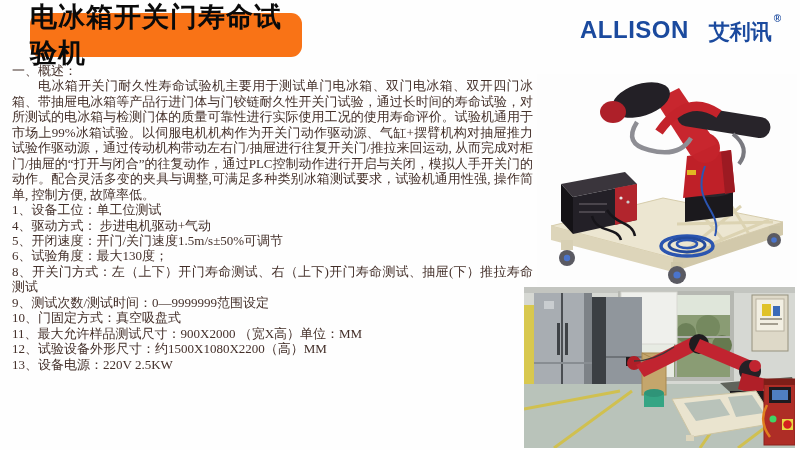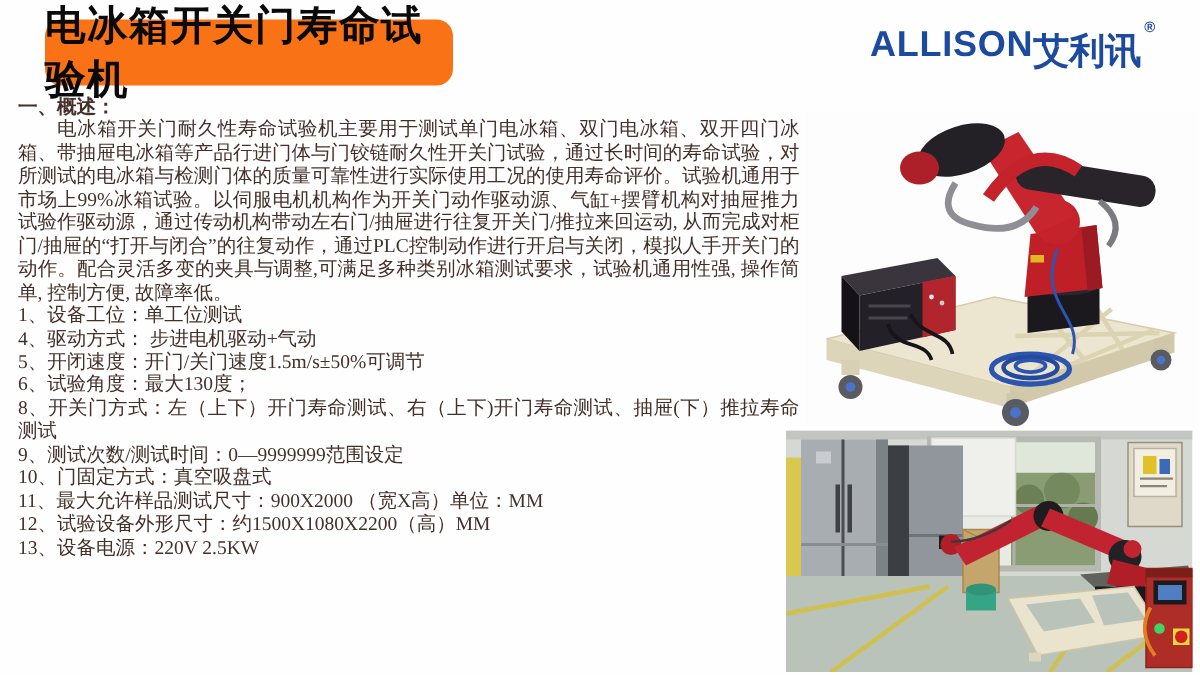--- a/index.html
+++ b/index.html
@@ -16,27 +16,27 @@
     font-size:27px; font-weight:bold; color:#0a0a0a; letter-spacing:1px;
     font-family:"Liberation Serif","DejaVu Serif",serif;
   }
   .logo {
     position:absolute; left:580px; top:16px; width:210px;
     display:flex; align-items:flex-start; color:#1b4a9e;
     font-family:"Liberation Sans","DejaVu Sans",sans-serif; font-weight:bold;
     white-space:nowrap;
   }
   .logo .en { font-size:24px; letter-spacing:0.5px; }
-  .logo .cn { font-size:24px; margin-left:0; padding-top:2px; }
+  .logo .cn { font-size:21px; margin-left:20px; padding-top:2px; }
   .logo .reg { font-size:10px; margin-left:2px; margin-top:-3px; }
   .content {
     position:absolute; left:12px; top:63px; width:521px;
     color:#44302a; font-size:13px; line-height:15.45px; text-align:justify;
   }
-  .content .heading { font-weight:bold; }
+  .content .heading { font-weight:normal; }
   .content .overview { text-indent:2em; }
   .spec-item { }
   .photo { position:absolute; }
   .photo svg { display:block; }
 </style>
 </head>
 <body>
 
 <div class="page">
 

